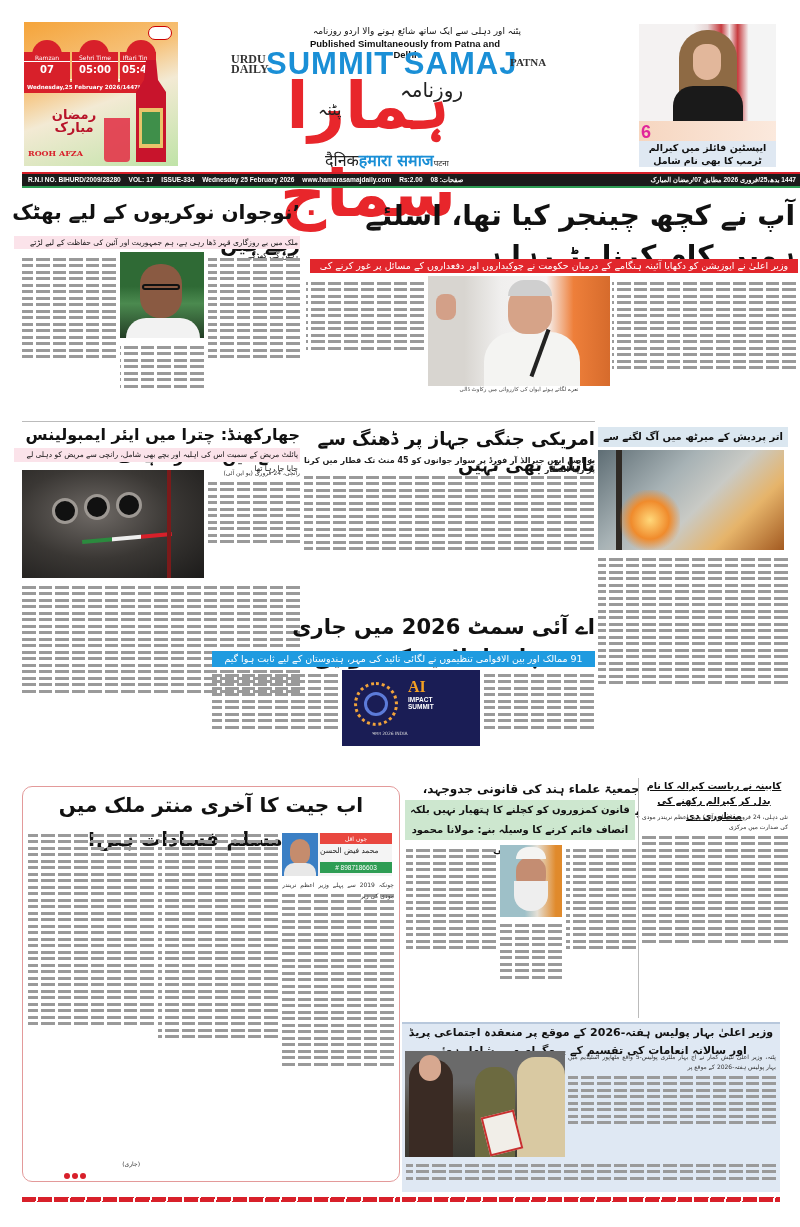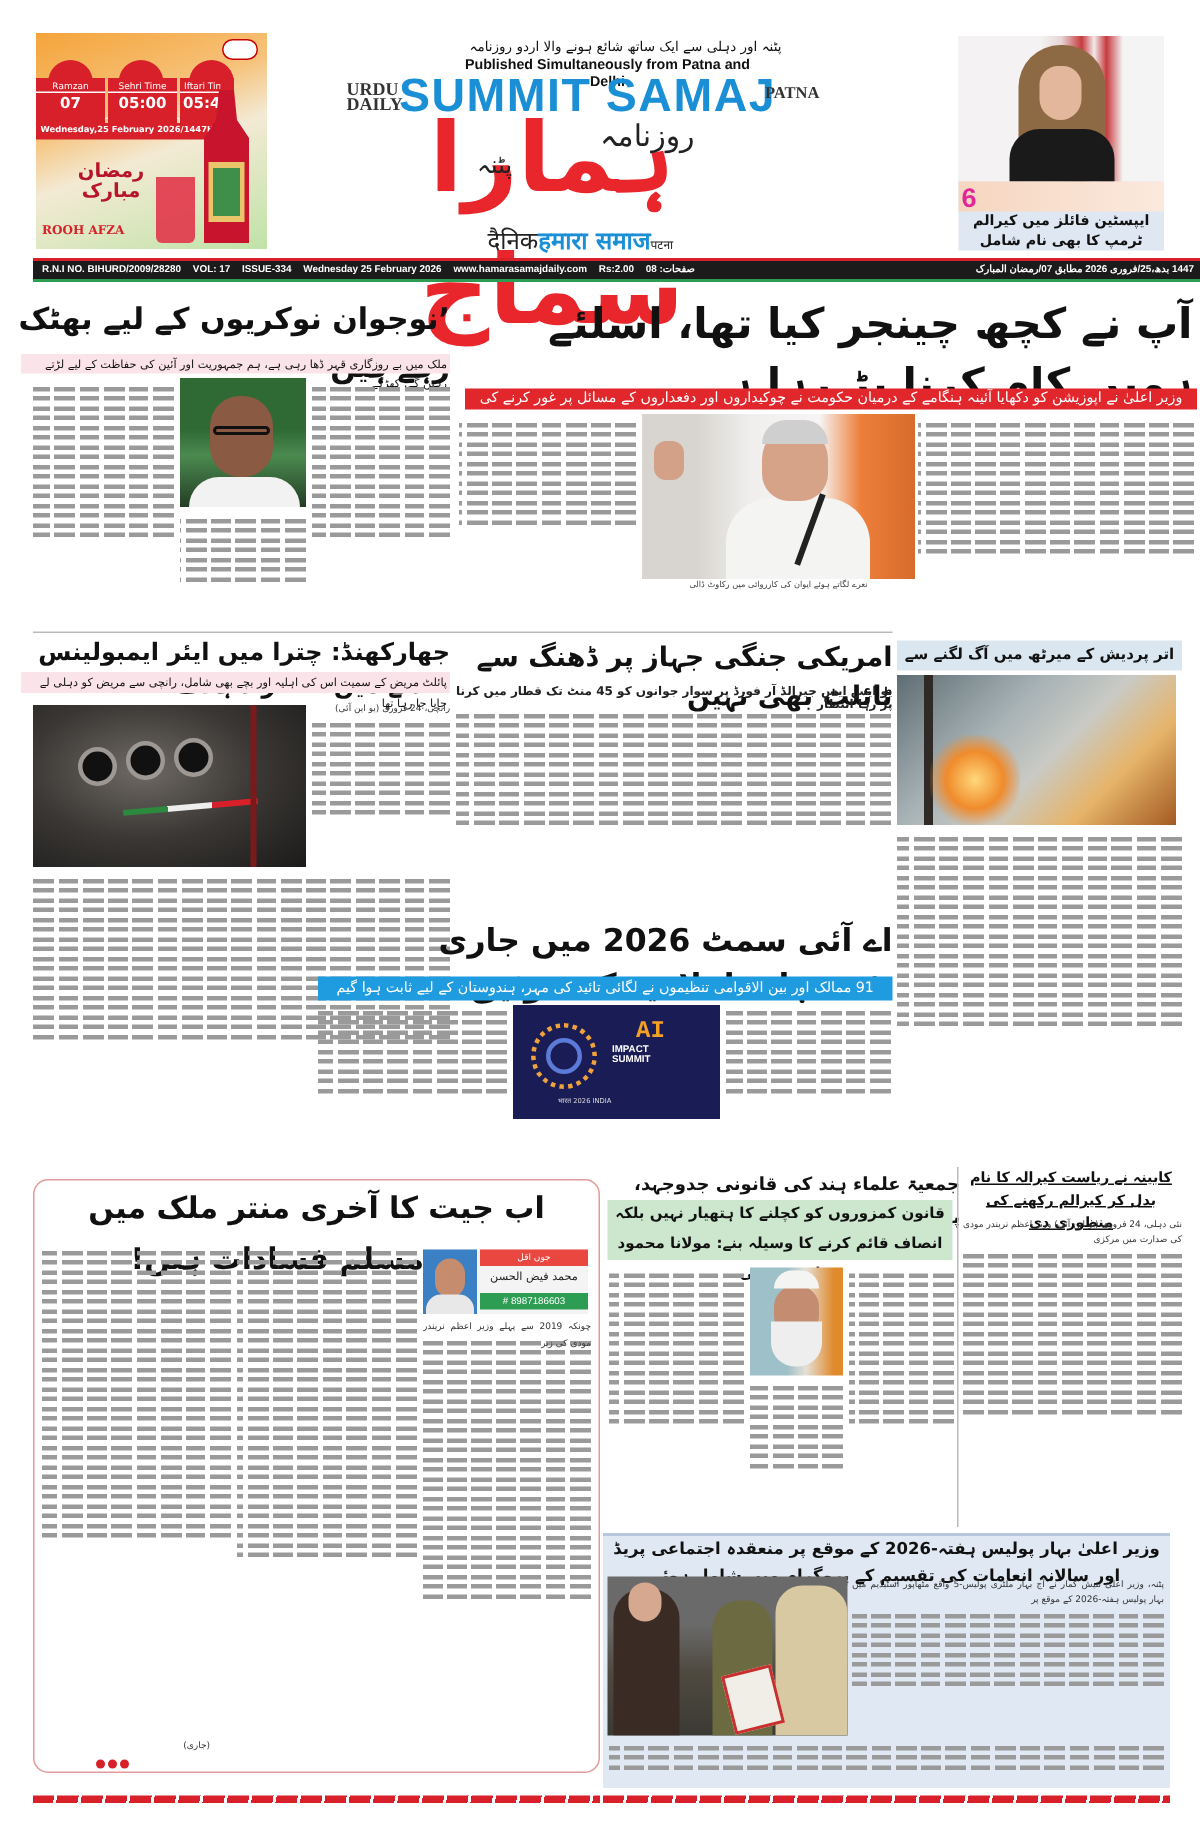--- a/index.html
+++ b/index.html
@@ -87,33 +87,33 @@
   #up-photo { left: 598px; top: 450px; width: 186px; height: 100px; background: linear-gradient(135deg,#5e6d74 0%,#a7b2b5 35%,#c9cac5 55%,#e6b46a 75%,#a35a21 100%); overflow: hidden; }
   #up-photo .pole { position: absolute; left: 18px; top: 0; width: 6px; height: 100px; background: #2f2a25; }
   #up-photo .flame { position: absolute; left: 22px; top: 40px; width: 60px; height: 60px; background: radial-gradient(circle,#ffd87a 0%,#f08b2c 45%,transparent 75%); }
 
   
   #ai-headline { left: 290px; top: 612px; width: 305px; font-size: 21px; font-weight: bold; direction: rtl; text-align: right; line-height: 30px; }
   #ai-strap { left: 212px; top: 651px; width: 383px; height: 16px; background: #1f9be0; color: #fff; font-size: 9.5px; line-height: 16px; direction: rtl; text-align: center; }
   #ai-photo { left: 342px; top: 670px; width: 138px; height: 76px; background: #1a1d55; overflow: hidden; }
   #ai-photo .ring { position: absolute; left: 12px; top: 12px; width: 44px; height: 44px; border-radius: 50%; border: 3px dotted #f1a33b; }
   #ai-photo .ring2 { position: absolute; left: 22px; top: 22px; width: 24px; height: 24px; border-radius: 50%; border: 3px solid #5c7bd9; }
-  #ai-photo .ai { position: absolute; left: 66px; top: 8px; font-size: 16px; font-weight: bold; color: #f4a023; font-family: Liberation Mono, monospace; margin-left: 16px; }
+  #ai-photo .ai { position: absolute; left: 66px; top: 8px; font-size: 16px; font-weight: bold; color: #f4a023; font-family: Liberation Serif, serif; }
   #ai-photo .impact { position: absolute; left: 66px; top: 26px; font-size: 6.5px; line-height: 7px; color: #fff; font-family: "Liberation Sans", sans-serif; font-weight: bold; }
   #ai-photo .hindi { position: absolute; left: 30px; top: 60px; font-size: 4.5px; color: #ddd; }
 
   
   #opinion-box { left: 22px; top: 786px; width: 378px; height: 396px; border: 1.5px solid #e39a9a; border-radius: 10px; }
   #opinion-headline { left: 30px; top: 788px; width: 362px; font-size: 20px; font-weight: bold; direction: rtl; text-align: center; line-height: 34px; }
   #author-card { left: 282px; top: 833px; width: 110px; height: 43px; background: linear-gradient(180deg,#f4f4f4 0 100%); }
   #author-card .photo { position: absolute; left: 0; top: 0; width: 36px; height: 43px; background: #3b7fc4; overflow: hidden; }
   #author-card .photo .face { position: absolute; left: 8px; top: 6px; width: 20px; height: 26px; background: #c58c6d; border-radius: 10px; }
   #author-card .photo .shirt { position: absolute; left: 2px; top: 30px; width: 32px; height: 14px; background: #e8e8e8; border-radius: 10px 10px 0 0; }
   #author-card .tag { position: absolute; left: 38px; top: 0; width: 72px; height: 11px; background: #e9473f; color: #fff; font-size: 6px; text-align: center; line-height: 11px; direction: rtl; }
-  #author-card .name { position: absolute; left: 38px; top: 13px; width: 72px; font-size: 7.5px; text-align: center; direction: rtl; color: #222; }
+  #author-card .name { position: absolute; left: 38px; top: 13px; width: 72px; font-size: 7.5px; text-align: left; direction: rtl; color: #222; }
   #author-card .phone { position: absolute; left: 38px; top: 29px; width: 72px; height: 11px; background: #2e9d54; color: #fff; font-size: 6.5px; text-align: center; line-height: 11px; font-family: "Liberation Sans", sans-serif; }
   #dots { left: 64px; top: 1164px; width: 30px; height: 8px; }
   #dots span { display: inline-block; width: 6px; height: 6px; border-radius: 50%; background: #d8202a; margin-right: 2px; }
 
   
   #jamiat-headline { left: 405px; top: 778px; width: 235px; font-size: 12px; font-weight: bold; direction: rtl; text-align: right; line-height: 22px; }
   #jamiat-strap { left: 405px; top: 800px; width: 230px; height: 40px; background: #cde7cf; font-size: 10px; font-weight: 900; direction: rtl; text-align: center; line-height: 20px; }
   #madani-photo { left: 500px; top: 845px; width: 62px; height: 72px; background: linear-gradient(90deg,#9ec0c8 0 40%,#e5e0d6 60%,#e08a2c 90%); overflow: hidden; }
   #madani-photo .cap { position: absolute; left: 16px; top: 2px; width: 30px; height: 12px; background: #f4f4f2; border-radius: 15px 15px 0 0; }
   #madani-photo .face { position: absolute; left: 16px; top: 12px; width: 30px; height: 34px; background: #c48d72; border-radius: 14px; }

